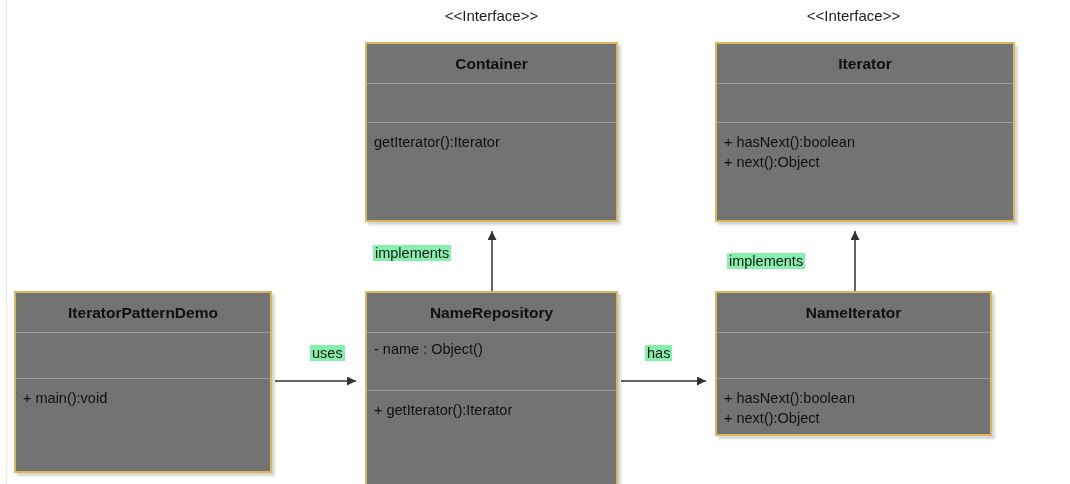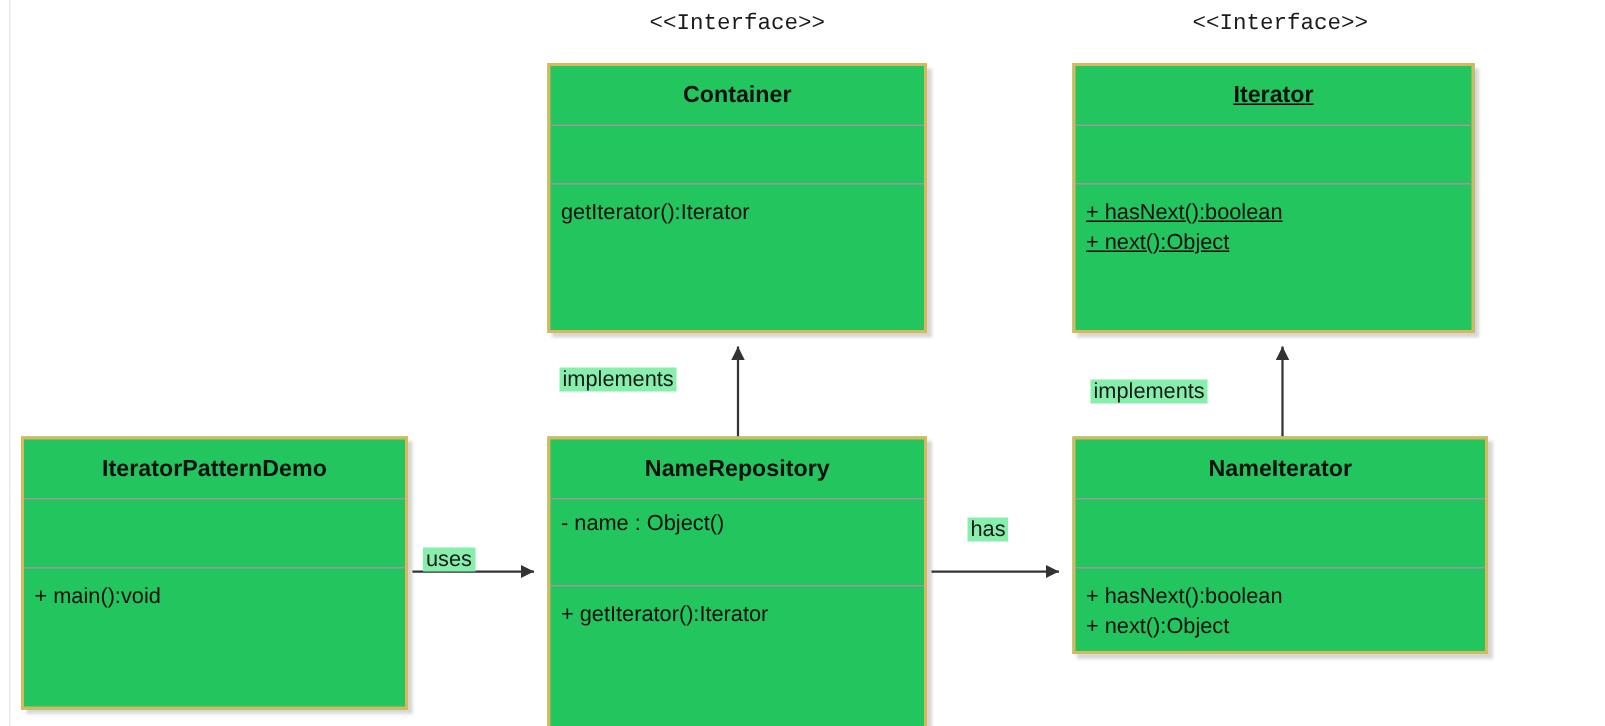--- a/index.html
+++ b/index.html
@@ -24,21 +24,21 @@
     top: 0;
     width: 1px;
     height: 484px;
     background: #e8e8e8;
   }
 
   
   .uml-box {
     position: absolute;
     box-sizing: border-box;
-    background: #22c55e;
+    background: #737373;
     border: 2px solid #d9b85c;
     box-shadow: 3px 3px 2px rgba(0,0,0,0.16);
     display: flex;
     flex-direction: column;
   }
   .uml-title {
     height: 39px;
     line-height: 39px;
     text-align: center;
     font-weight: bold;
@@ -66,21 +66,20 @@
     line-height: 20px;
   }
 
   
   .stereotype {
     position: absolute;
     text-align: center;
     font-size: 15px;
     color: #1b1b1b;
     white-space: nowrap;
-    font-family: Liberation Mono, monospace;
   }
 
   
   .connector {
     position: absolute;
     pointer-events: none;
   }
   .edge-label {
     position: absolute;
     font-size: 14.5px;
@@ -121,33 +120,33 @@
     <line x1="275" y1="381" x2="356" y2="381" stroke="#333333" stroke-width="1.5" marker-end="url(#solidArrow)"></line>
 
      NameIterator (has) --&gt;
     <line x1="621" y1="381" x2="706" y2="381" stroke="#333333" stroke-width="1.5" marker-end="url(#solidArrow)"></line>
   </svg>
 
   <div class="edge-label" style="left:373px; top:245px;">implements</div>
 
   <div class="edge-label" style="left:727px; top:253px;">implements</div>
 
-  <div class="edge-label" style="left:282px; top:345px;margin-top:20px;">uses</div>
+  <div class="edge-label" style="left:310px; top:345px;">uses</div>
 
   <div class="edge-label" style="left:645px; top:345px;">has</div>
 
   <div class="uml-box" style="left:365px; top:42px; width:253px; height:180px;">
     <div class="uml-title">Container</div>
     <div class="uml-attrs empty" style="height:38px;"></div>
     <div class="uml-methods">
       <div class="uml-line">getIterator():Iterator</div>
     </div>
   </div>
 
-  <div class="uml-box" style="left:715px; top:42px; width:268px; height:180px;text-decoration:underline;">
+  <div class="uml-box" style="left:715px; top:42px; width:300px; height:180px;">
     <div class="uml-title">Iterator</div>
     <div class="uml-attrs empty" style="height:38px;"></div>
     <div class="uml-methods">
       <div class="uml-line">+ hasNext():boolean</div>
       <div class="uml-line">+ next():Object</div>
     </div>
   </div>
 
   <div class="uml-box" style="left:14px; top:291px; width:258px; height:182px;">
     <div class="uml-title">IteratorPatternDemo</div>

